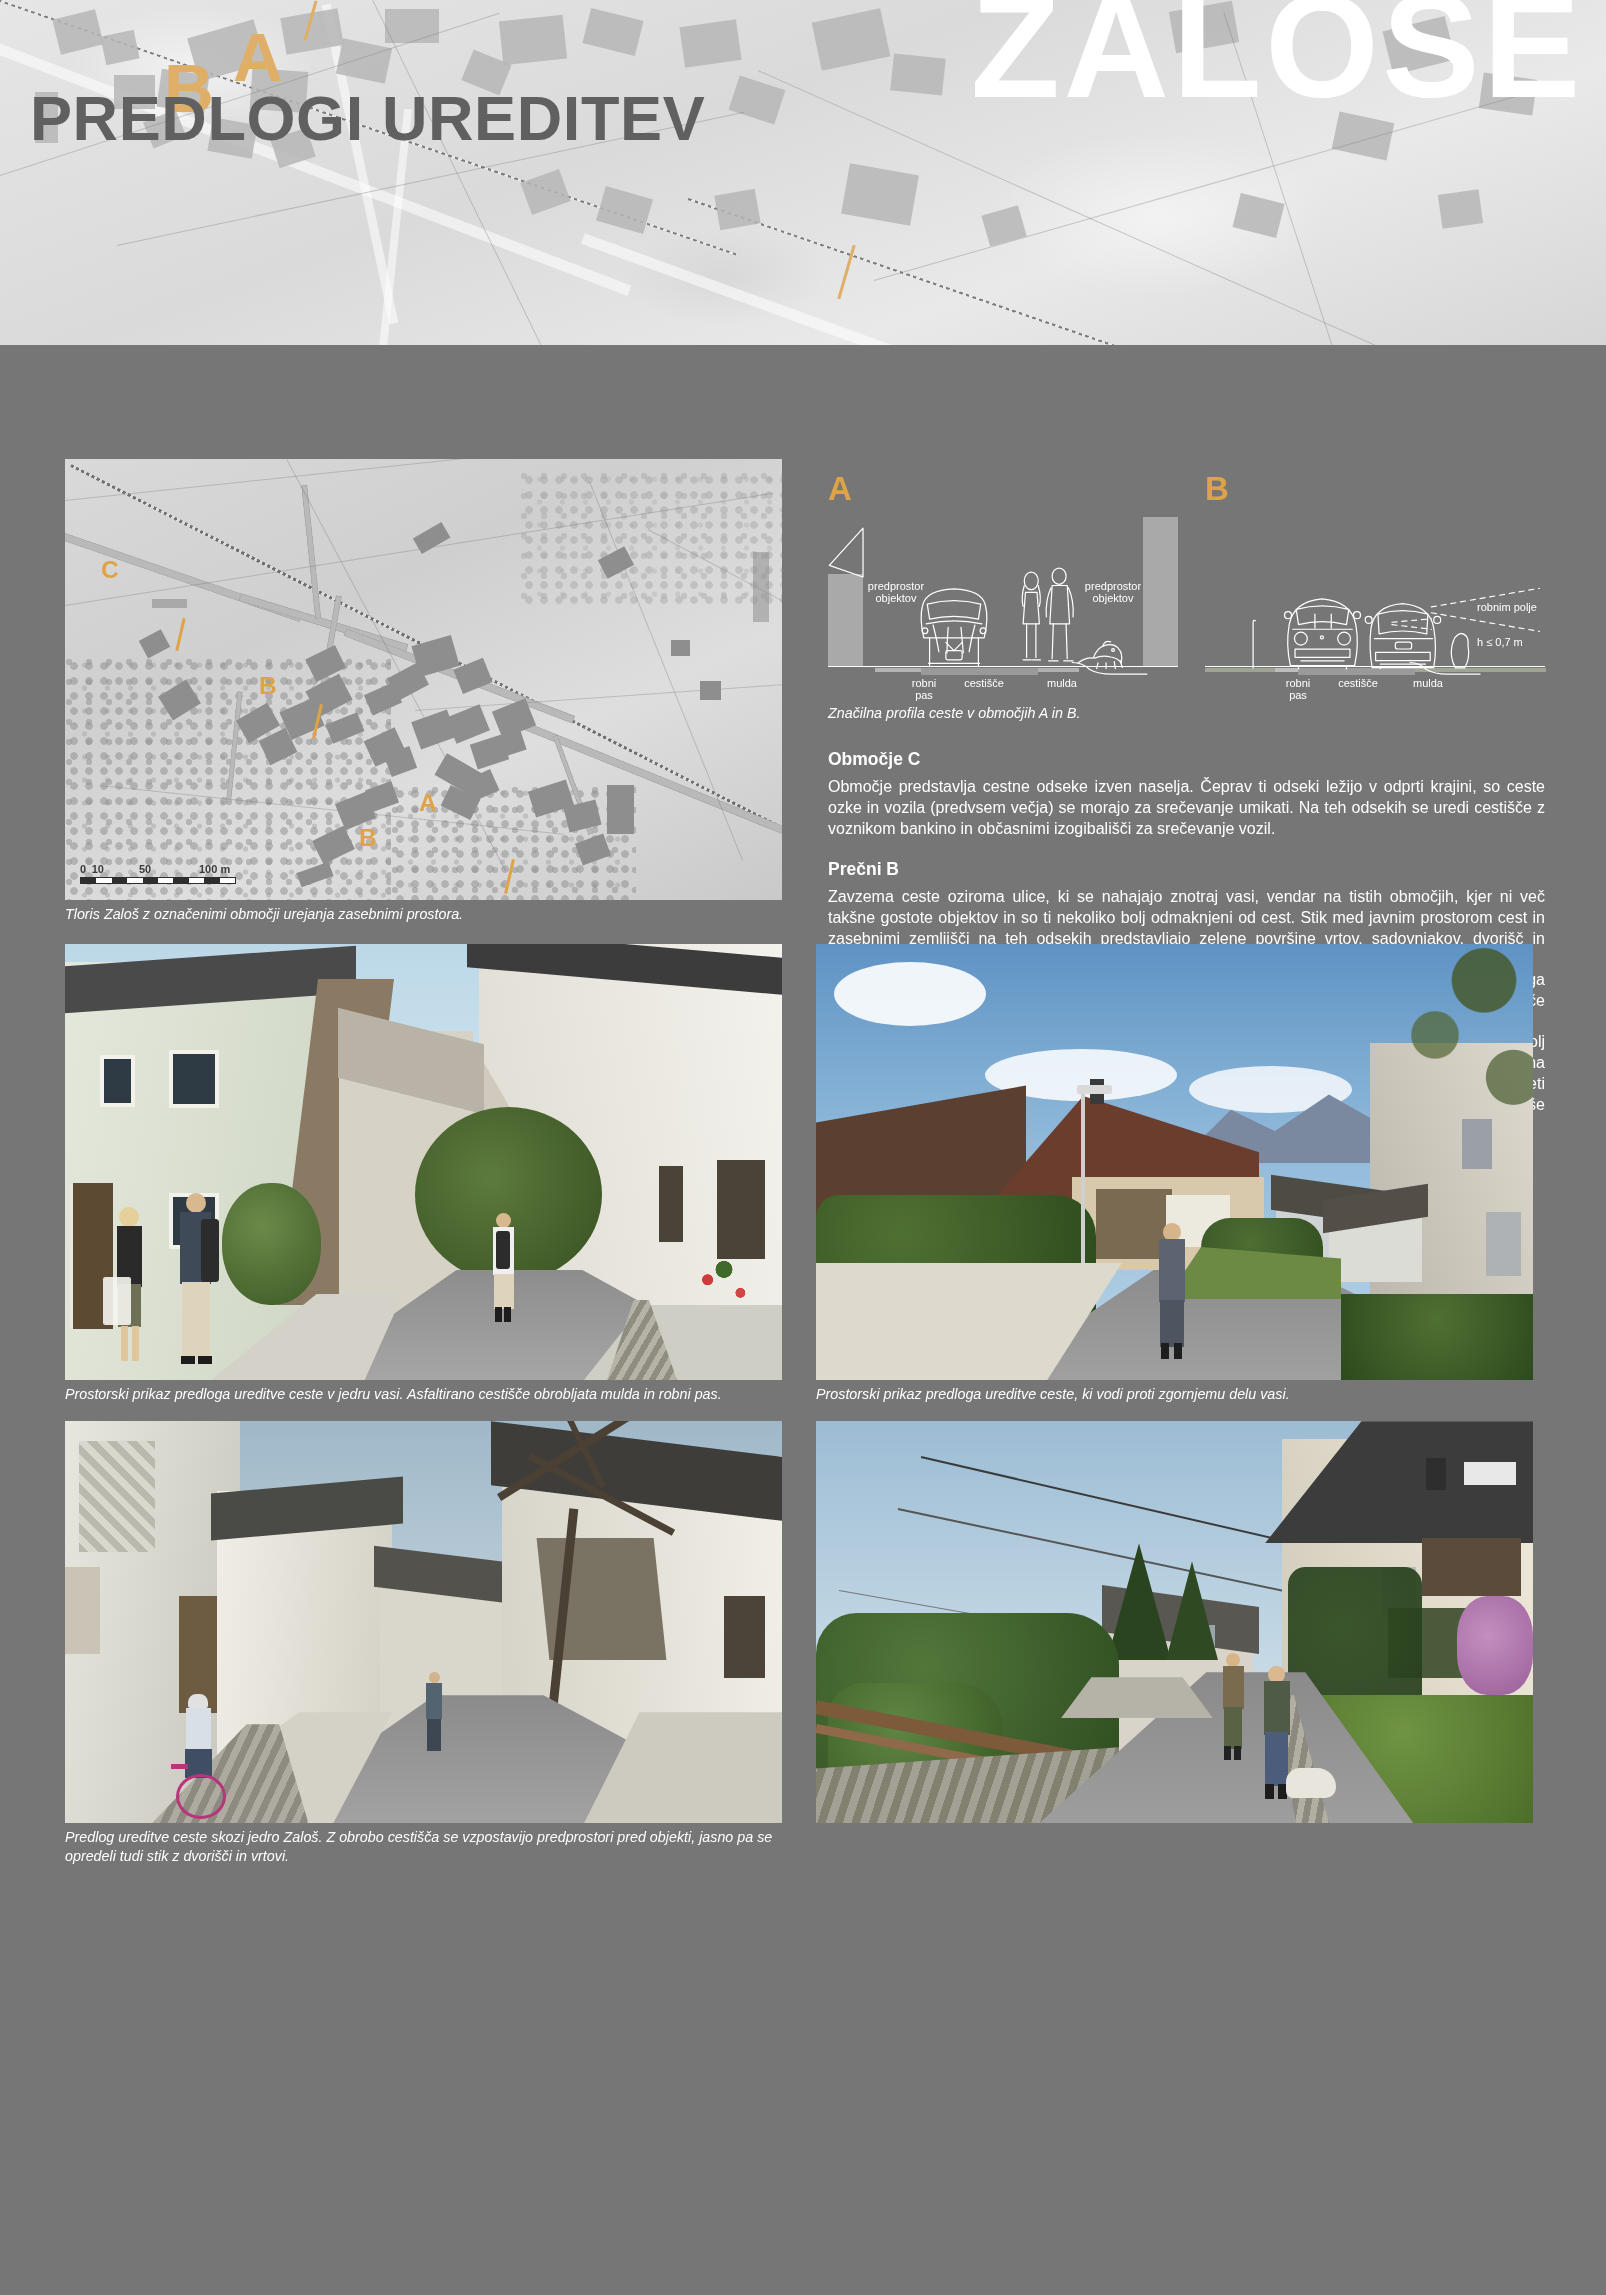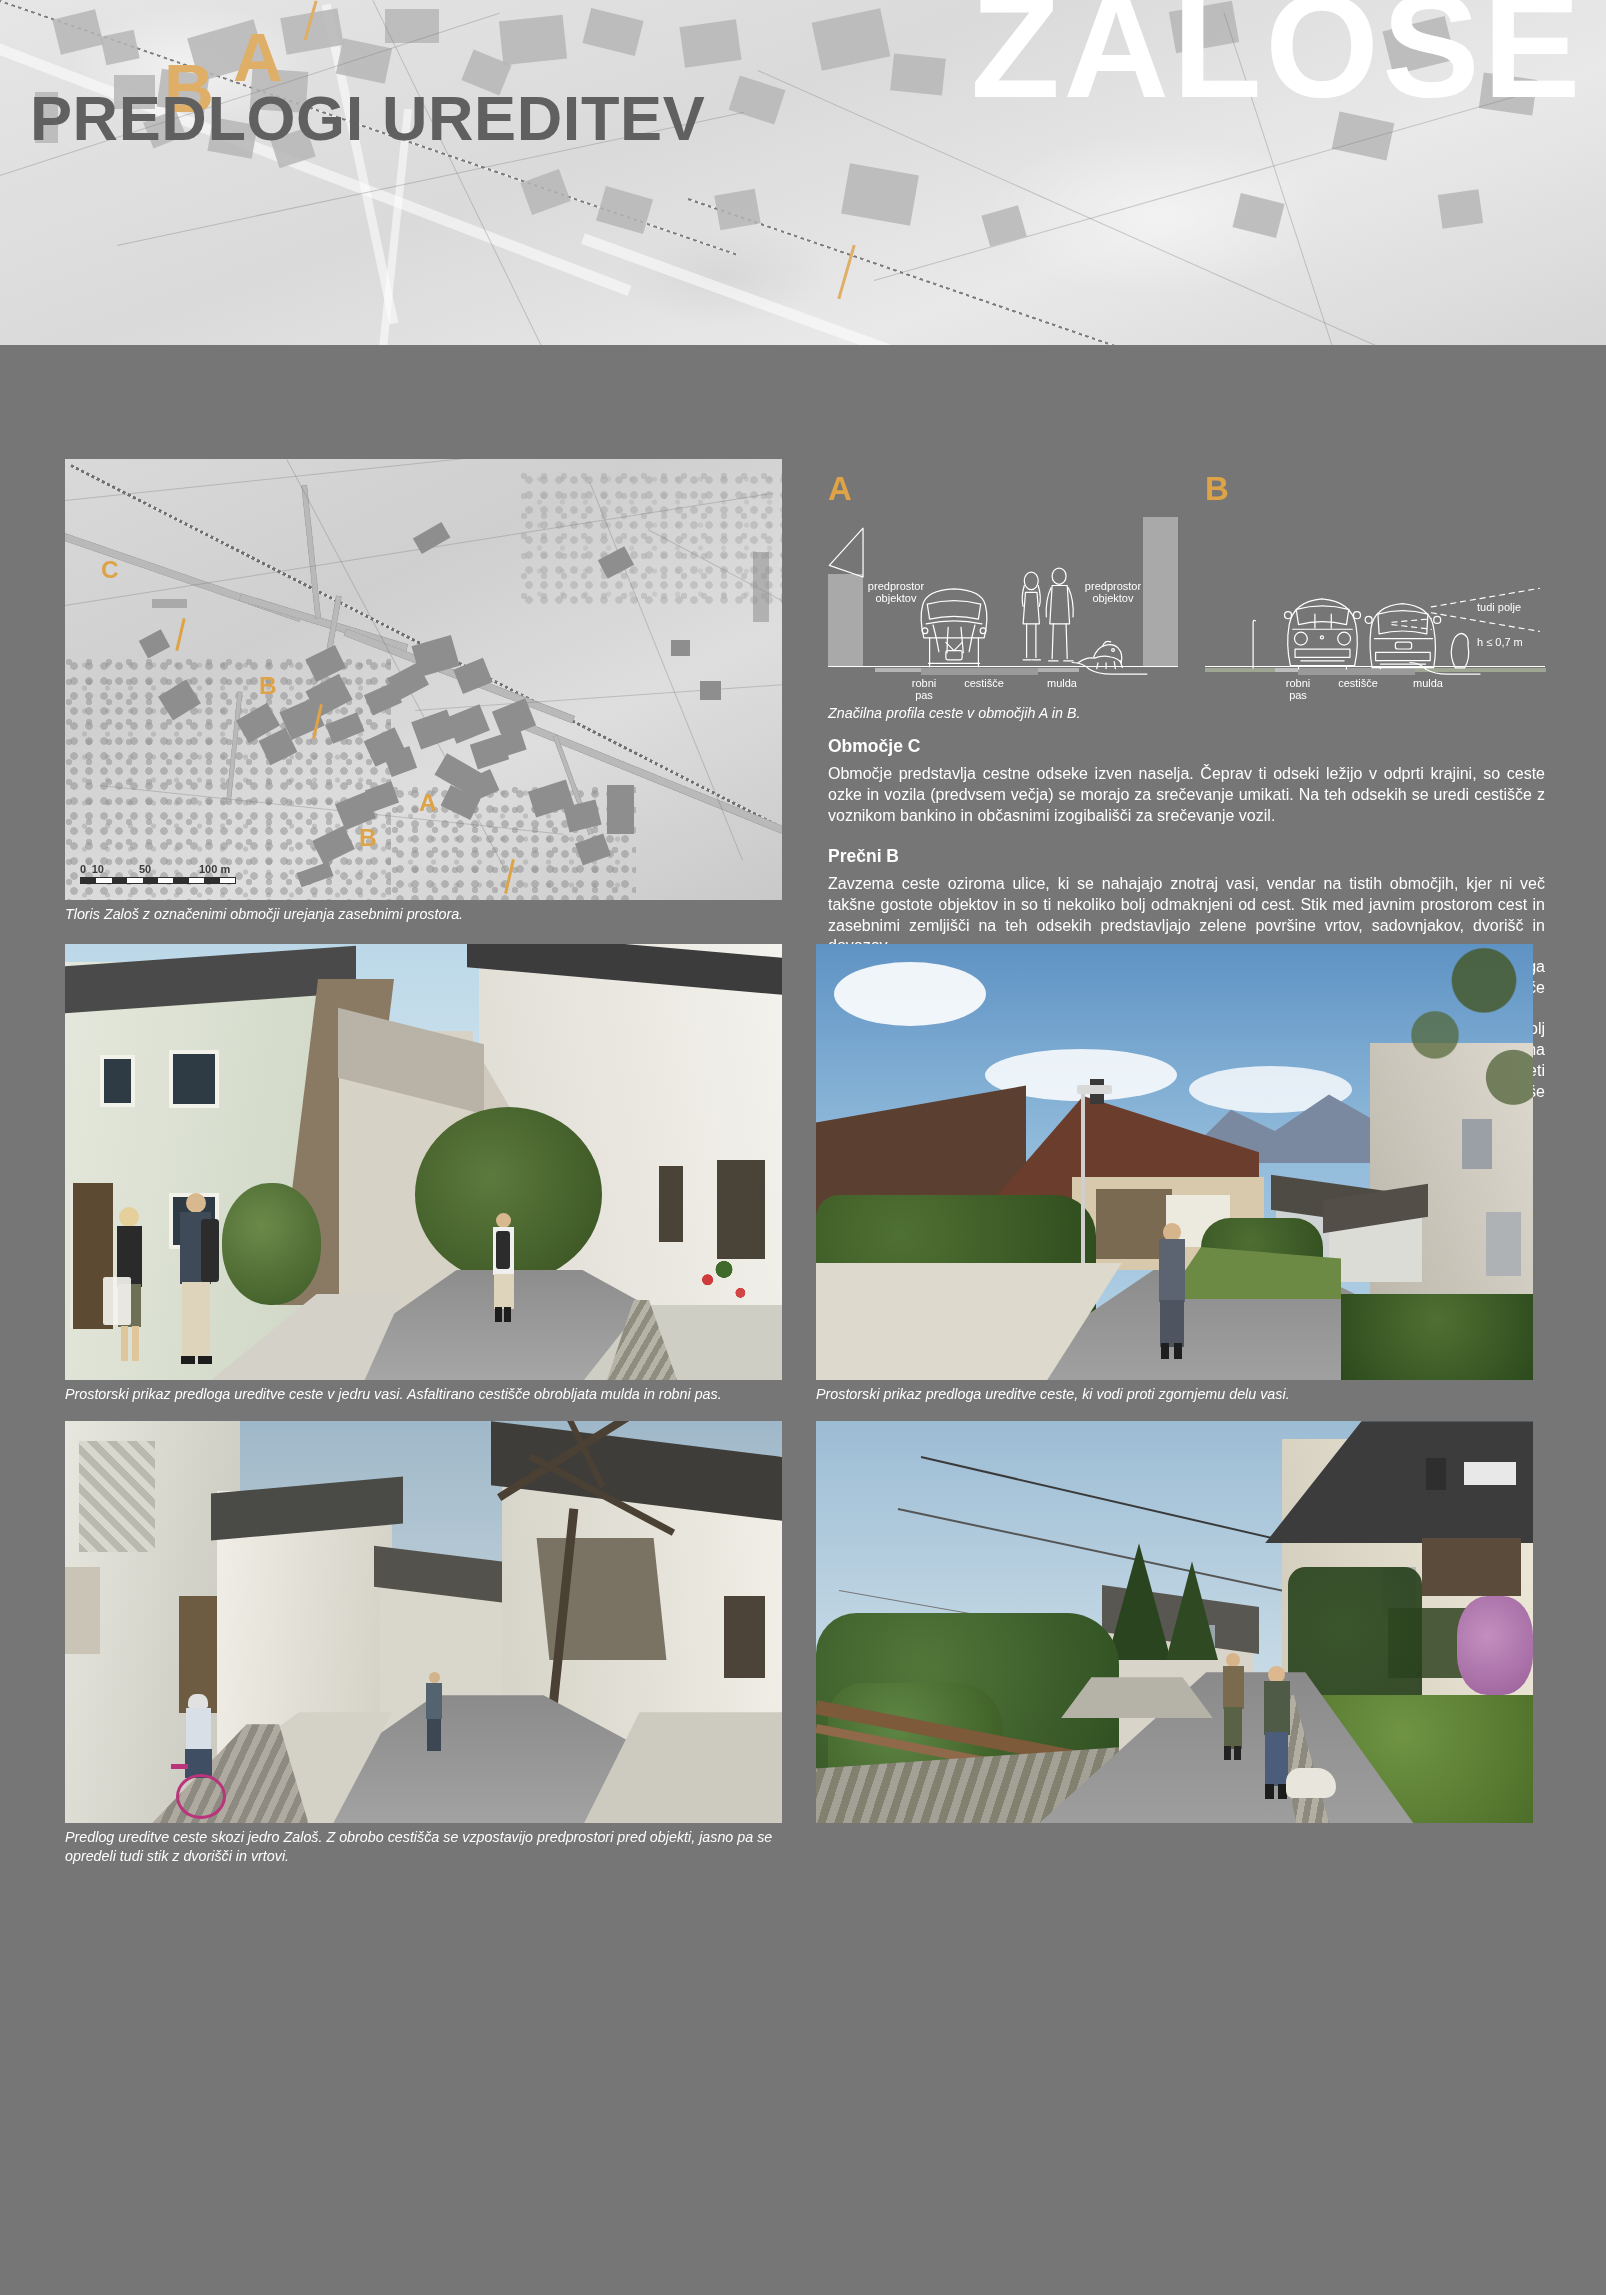--- a/index.html
+++ b/index.html
@@ -114,21 +114,21 @@
   .cap {
     font-family:"Liberation Sans Narrow","Liberation Sans",sans-serif;
     font-style:italic; font-size:14.3px; color:#ffffff;
     line-height:1.30; margin-top:5.2px;
   }
   .h3 {
     font-family:"Liberation Sans Narrow","Liberation Sans",sans-serif;
     font-size:17.5px; font-weight:700; color:#ffffff; line-height:1;
     margin:21px 0 9.3px 0;
   }
-  .h3.tight { margin-top:15px; }
+  .h3.tight { margin-top:28px; }
   .para {
     font-family:"Liberation Sans Narrow","Liberation Sans",sans-serif;
     font-size:16px; color:#ffffff; line-height:1.295;
     margin:0 0 0 0; text-align:justify; text-justify:inter-word;
   }
   .para + .para { margin-top:0; }
   .intro {
     font-family:"Liberation Sans Narrow","Liberation Sans",sans-serif;
     font-size:16px; color:#ffffff; line-height:1.33; text-align:justify;
   }
@@ -466,21 +466,21 @@
         </svg>
 
         <svg class="fig" style="left:242px;top:127px;width:26px;height:38px;" viewBox="0 0 44 66">
           <path d="M14 64 Q4 46 8 26 Q12 6 24 4 Q38 6 36 26 Q40 48 30 64 Z" fill="#a3a89b"></path>
         </svg>
 
         <svg class="fig" style="left:205px;top:155px;width:70px;height:17.5px;" viewBox="0 0 120 30">
           <path d="M0 6 Q16 6 28 18 Q42 26 64 26 L120 26"></path>
         </svg>
 
-        <div class="plabel l" style="left:272px;top:97px;width:82px;">tudi polje</div>
+        <div class="plabel l" style="left:272px;top:97px;width:82px;">robnim polje</div>
         <div class="plabel l" style="left:272px;top:132px;width:82px;">h ≤ 0,7 m</div>
         <div class="plabel" style="left:65px;top:173px;width:56px;white-space:pre-line;">robni
 pas</div>
         <div class="plabel" style="left:118px;top:173px;width:70px;">cestišče</div>
         <div class="plabel" style="left:194px;top:173px;width:58px;">mulda</div>
       </div>
     </div>
 
     <div class="cap" style="margin-top:-13px;">Značilna profila ceste v območjih A in B.</div>
 

